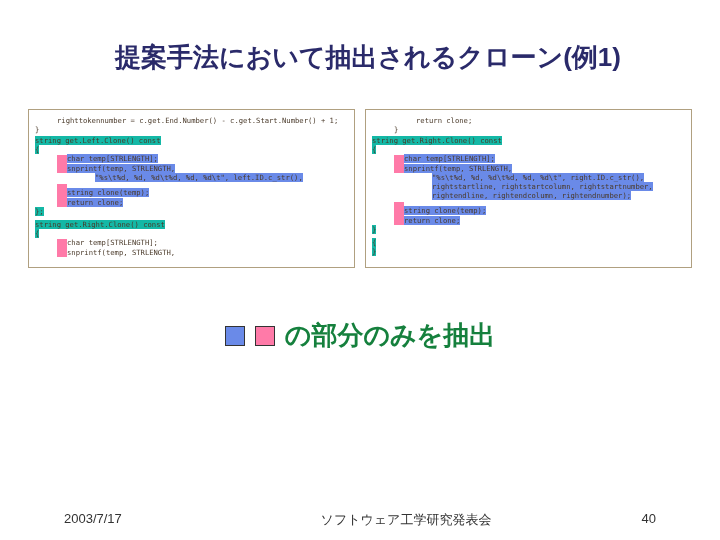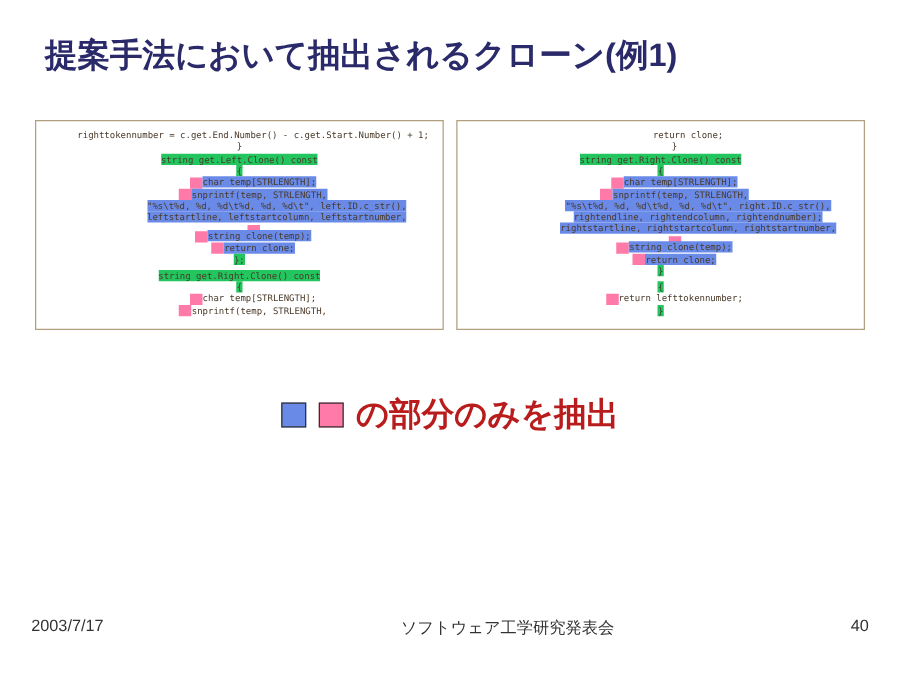--- a/index.html
+++ b/index.html
@@ -1,29 +1,29 @@
 <!DOCTYPE html>
 <html><head>
 <meta charset="utf-8">
 <style>
   * { margin: 0; padding: 0; box-sizing: border-box; }
   body { width: 720px; height: 540px; background: #fff; font-family: "MS PGothic", sans-serif; position: relative; overflow: hidden; }
-  .title { font-size: 26px; font-weight: bold; color: #2a2a6a; padding: 27px 20px 18px 36px; letter-spacing: 0; }
-  .codeboxes { display: flex; gap: 10px; padding: 16px 28px; text-align: center; }
+  .title { font-size: 26px; font-weight: bold; color: #2a2a6a; padding: 40px 20px 18px 36px; letter-spacing: 0; text-align: center; }
+  .codeboxes { display: flex; gap: 10px; padding: 16px 28px; }
   .codebox { flex: 1; border: 1px solid #b0a080; background: #fff; padding: 6px 6px 8px 6px; font-size: 7.2px; font-family: "MS Gothic", monospace; line-height: 1.25; color: #4a3a2a; position: relative; }
   .code-line { white-space: pre; }
-  .hl-pink { background: #22c55e; display: inline-block; }
+  .hl-pink { background: #14b8a6; display: inline-block; }
   .hl-blue { background: #6a8ae8; display: inline-block; }
   .hl-thin { display: inline-block; width: 10px; height: 9px; vertical-align: middle; }
   .hl-thin.pink { background: #ff7aa8; }
-  .legend { display: flex; align-items: center; justify-content: center; gap: 10px; margin-top: 34px; font-size: 26px; font-weight: bold; color: #b91c1c; }
+  .legend { display: flex; align-items: center; justify-content: center; gap: 10px; margin-top: 34px; font-size: 26px; font-weight: bold; color: #15803d; }
   .sq { width: 20px; height: 20px; border: 1px solid #333; }
   .sq.blue { background: #6a8ae8; }
   .sq.pink { background: #ff7aa8; }
-  .footer { position: absolute; bottom: 32px; left: 0; right: 0; display: flex; justify-content: space-between; padding: 0 25px; font-size: 13px; color: #333; }
+  .footer { position: absolute; bottom: 14px; left: 0; right: 0; display: flex; justify-content: space-between; padding: 0 64px; font-size: 13px; color: #333; }
   .footer .date {}
   .footer .center { position: absolute; left: 50%; transform: translateX(-50%); margin-left: 46px; }
   .footer .pg {}
   .block { margin-bottom: 2px; }
   .indent1 { padding-left: 22px; }
   .indent2 { padding-left: 44px; }
   .indent3 { padding-left: 60px; }
 </style>
 </head>
 <body>
@@ -36,21 +36,20 @@
     <div class="block">
       <div class="code-line indent1">righttokennumber = c.get.End.Number() - c.get.Start.Number() + 1;</div>
       <div class="code-line">}</div>
     </div>
     <div class="block">
       <div class="code-line"><span class="hl-pink">string get.Left.Clone() const</span></div>
       <div class="code-line"><span class="hl-pink">{</span></div>
       <div class="code-line indent1"><span class="hl-thin pink"></span><span class="hl-blue">char temp[STRLENGTH];</span></div>
       <div class="code-line indent1"><span class="hl-thin pink"></span><span class="hl-blue">snprintf(temp, STRLENGTH,</span></div>
       <div class="code-line indent3"><span class="hl-blue">"%s\t%d, %d, %d\t%d, %d, %d\t", left.ID.c_str(),</span></div>
-      <div class="code-line indent3"><span class="hl-blue">leftstartline, leftstartcolumn, leftstartnumber,</span></div>
       <div style="height:6px"><span class="hl-thin pink" style="width:10px;height:6px;margin-left:22px;display:inline-block"></span></div>
       <div class="code-line indent1"><span class="hl-thin pink"></span><span class="hl-blue">string clone(temp);</span></div>
       <div class="code-line indent1"><span class="hl-thin pink"></span><span class="hl-blue">return clone;</span></div>
       <div class="code-line"><span class="hl-pink">};</span></div>
     </div>
     <div class="block" style="margin-top:4px">
       <div class="code-line"><span class="hl-pink">string get.Right.Clone() const</span></div>
       <div class="code-line"><span class="hl-pink">{</span></div>
       <div class="code-line indent1"><span class="hl-thin pink"></span><span>char temp[STRLENGTH];</span></div>
       <div class="code-line indent1"><span class="hl-thin pink"></span><span>snprintf(temp, STRLENGTH,</span></div>
@@ -61,30 +60,29 @@
     <div class="block">
       <div class="code-line indent2">return clone;</div>
       <div class="code-line indent1">}</div>
     </div>
     <div class="block">
       <div class="code-line"><span class="hl-pink">string get.Right.Clone() const</span></div>
       <div class="code-line"><span class="hl-pink">{</span></div>
       <div class="code-line indent1"><span class="hl-thin pink"></span><span class="hl-blue">char temp[STRLENGTH];</span></div>
       <div class="code-line indent1"><span class="hl-thin pink"></span><span class="hl-blue">snprintf(temp, STRLENGTH,</span></div>
       <div class="code-line indent3"><span class="hl-blue">"%s\t%d, %d, %d\t%d, %d, %d\t", right.ID.c_str(),</span></div>
+      <div class="code-line indent3"><span class="hl-blue">rightstartline, rightstartcolumn, rightstartnumber,</span></div>
       <div class="code-line indent3"><span class="hl-blue">rightendline, rightendcolumn, rightendnumber);</span></div>
-      <div class="code-line indent3"><span class="hl-blue">rightstartline, rightstartcolumn, rightstartnumber,</span></div>
       <div style="height:6px"><span class="hl-thin pink" style="width:10px;height:6px;margin-left:22px;display:inline-block"></span></div>
       <div class="code-line indent1"><span class="hl-thin pink"></span><span class="hl-blue">string clone(temp);</span></div>
       <div class="code-line indent1"><span class="hl-thin pink"></span><span class="hl-blue">return clone;</span></div>
       <div class="code-line"><span class="hl-pink">}</span></div>
     </div>
     <div class="block" style="margin-top:4px">
       <div class="code-line"><span class="hl-pink">{</span></div>
-      <div class="code-line indent1"><span class="hl-thin pink"></span><span>return lefttokennumber;</span></div>
       <div class="code-line"><span class="hl-pink">}</span></div>
     </div>
   </div>
 </div>
 
 <div class="legend">
   <span class="sq blue"></span>
   <span class="sq pink"></span>
   <span>の部分のみを抽出</span>
 </div>

